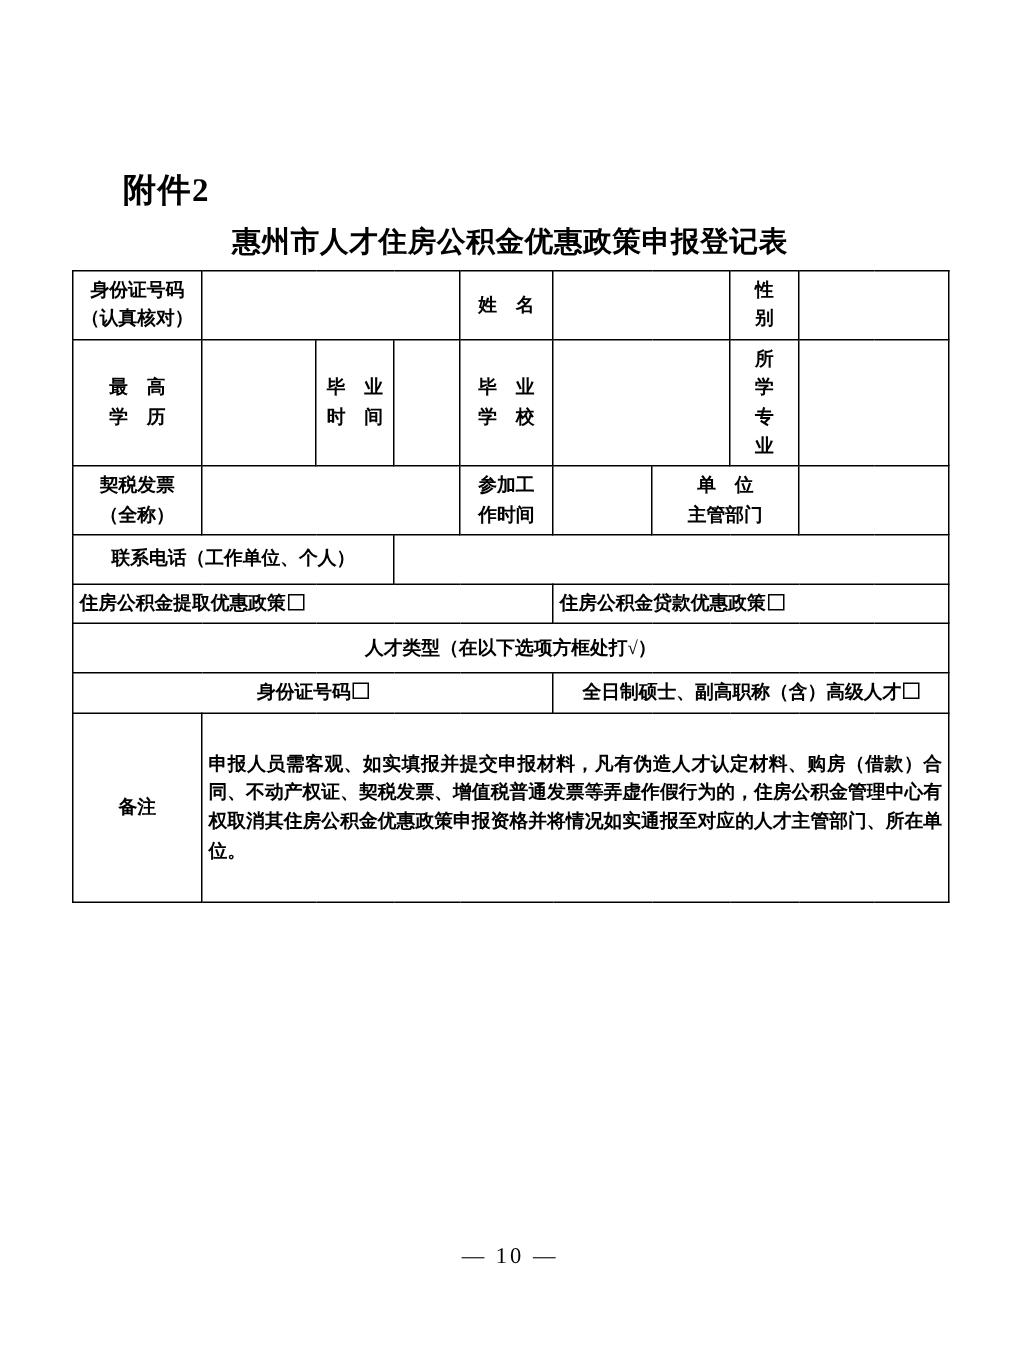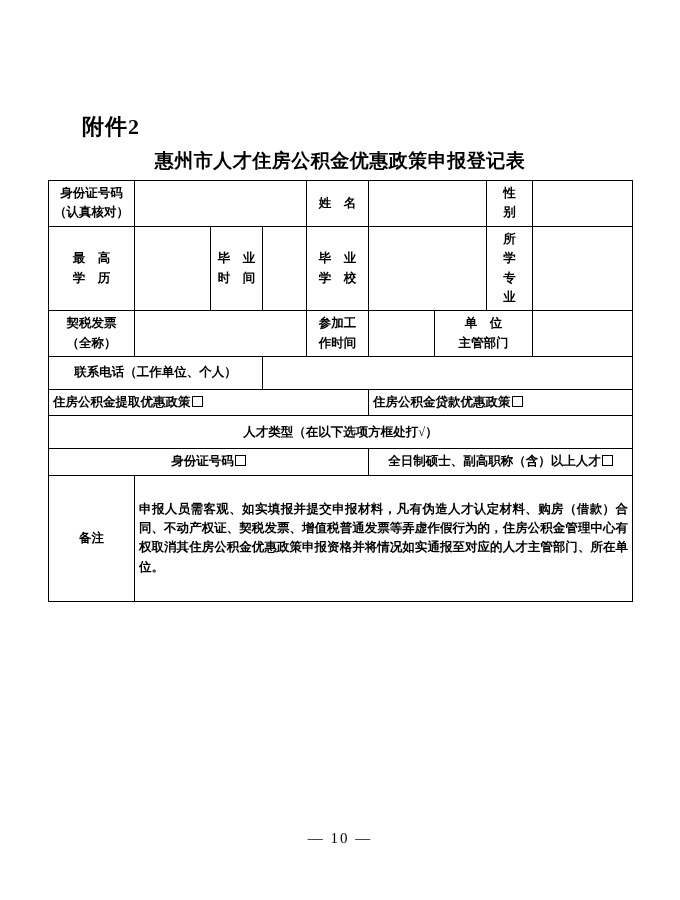--- a/index.html
+++ b/index.html
@@ -182,21 +182,21 @@
 
     <tr>
       <td colspan="10" class="c tall-1">人才类型（在以下选项方框处打√）</td>
     </tr>
 
     <tr>
       <td colspan="5" class="c">
         <span>身份证号码</span><span class="box"></span>
       </td>
       <td colspan="5" class="c">
-        <span>全日制硕士、副高职称（含）以上人才</span><span class="box"></span>
+        <span>全日制硕士、副高职称（含）高级人才</span><span class="box"></span>
       </td>
     </tr>
 
     <tr style="height:126px">
       <td class="c">备注</td>
       <td colspan="9" class="remark-body">申报人员需客观、如实填报并提交申报材料，凡有伪造人才认定材料、购房（借款）合同、不动产权证、契税发票、增值税普通发票等弄虚作假行为的，住房公积金管理中心有权取消其住房公积金优惠政策申报资格并将情况如实通报至对应的人才主管部门、所在单位。</td>
     </tr>
 
 
   </tbody>

